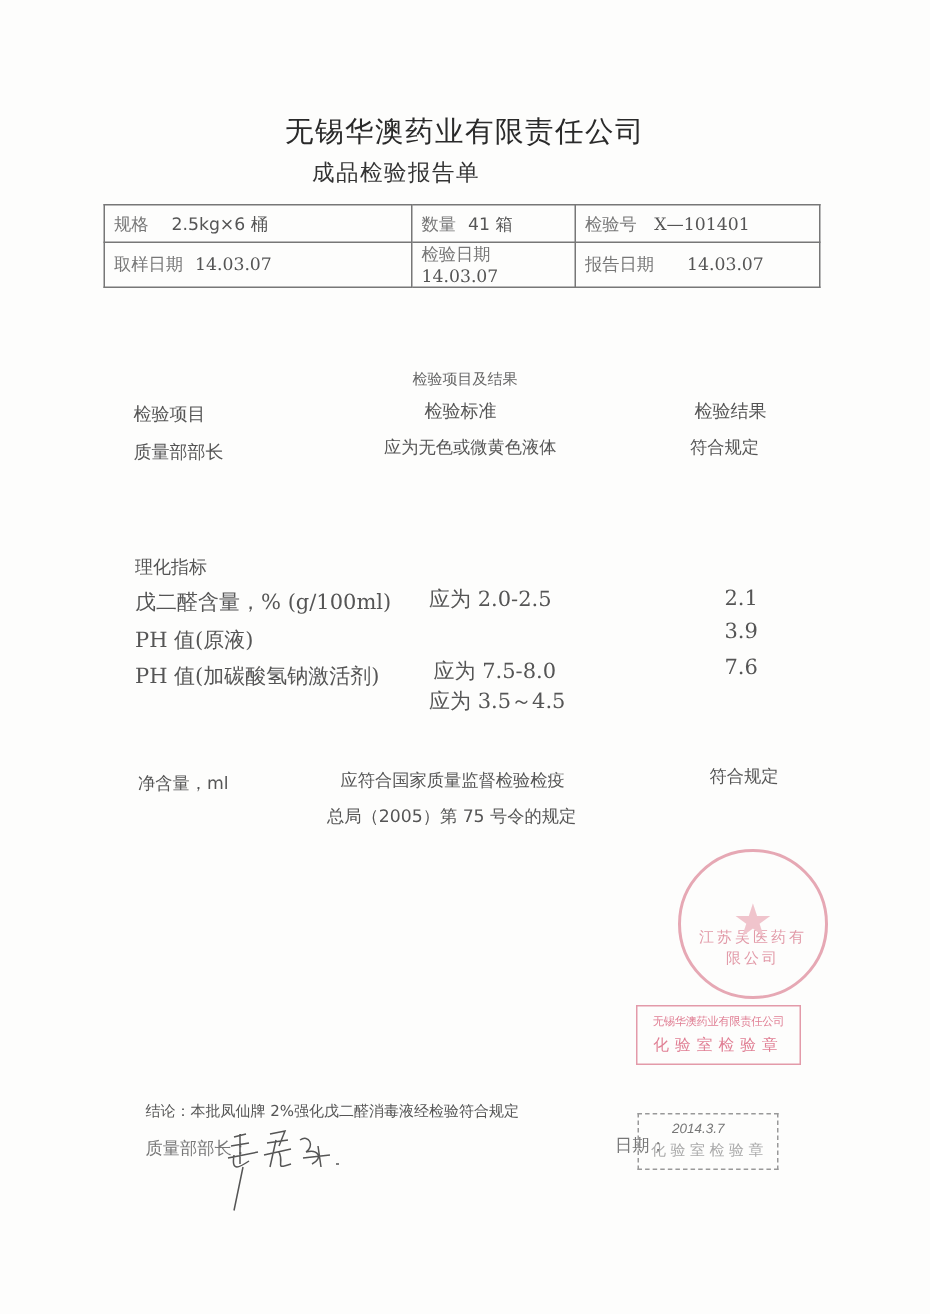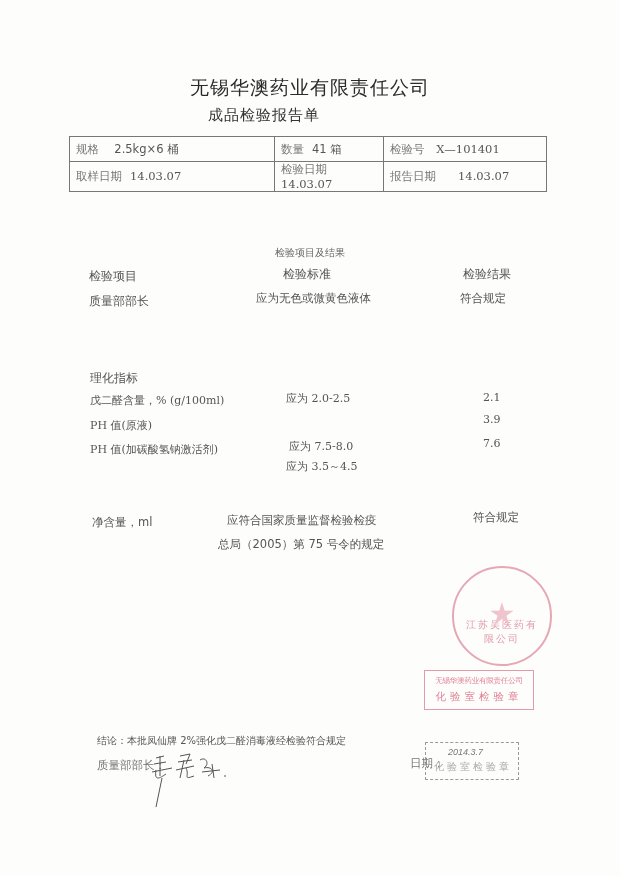--- a/index.html
+++ b/index.html
@@ -14,21 +14,21 @@
   .subtitle { left: 0; width: 528px; top: 106px; text-align: center; font-size: 15px; color: #333; letter-spacing: 1px; font-family: "DejaVu Sans", sans-serif; }
 
   .info-table { position: absolute; left: 69px; top: 136px; width: 478px; border-collapse: collapse; font-size: 11.5px; color: #555; }
   .info-table td { border: 1px solid #777; height: 24px; padding: 0 6px; vertical-align: middle; }
   .info-table .c1 { width: 192px; }
   .info-table .c2 { width: 96px; }
   .lbl { color: #777; margin-right: 8px; font-family: "DejaVu Sans", sans-serif; }
 
   .section-caption { left: 0; width: 620px; top: 246px; text-align: center; font-size: 10px; color: #666; font-family: "DejaVu Sans", sans-serif; }
   .hdr { font-size: 12px; color: #555; font-family: "DejaVu Sans", sans-serif; }
-  .row { font-size: 11px; color: #555; text-align: center; }
+  .row { font-size: 14px; color: #555; text-align: center; }
   .cn { font-family: "DejaVu Sans", sans-serif; }
 
   .stamp-round {
     position: absolute; left: 452px; top: 566px; width: 96px; height: 96px;
     border: 2px solid #e6a8b4; border-radius: 50%; color: #e29aa8;
   }
   .stamp-round .ring-text { position: absolute; left: 8px; top: 10px; width: 80px; text-align: center; font-size: 10px; letter-spacing: 2px; font-family: "DejaVu Sans", sans-serif; margin-top: 40px; }
   .stamp-round .star { position: absolute; left: 0; top: 28px; width: 96px; text-align: center; font-size: 30px; color: #f0c4cc; }
   .stamp-rect {
     position: absolute; left: 424px; top: 670px; width: 108px; height: 38px;

